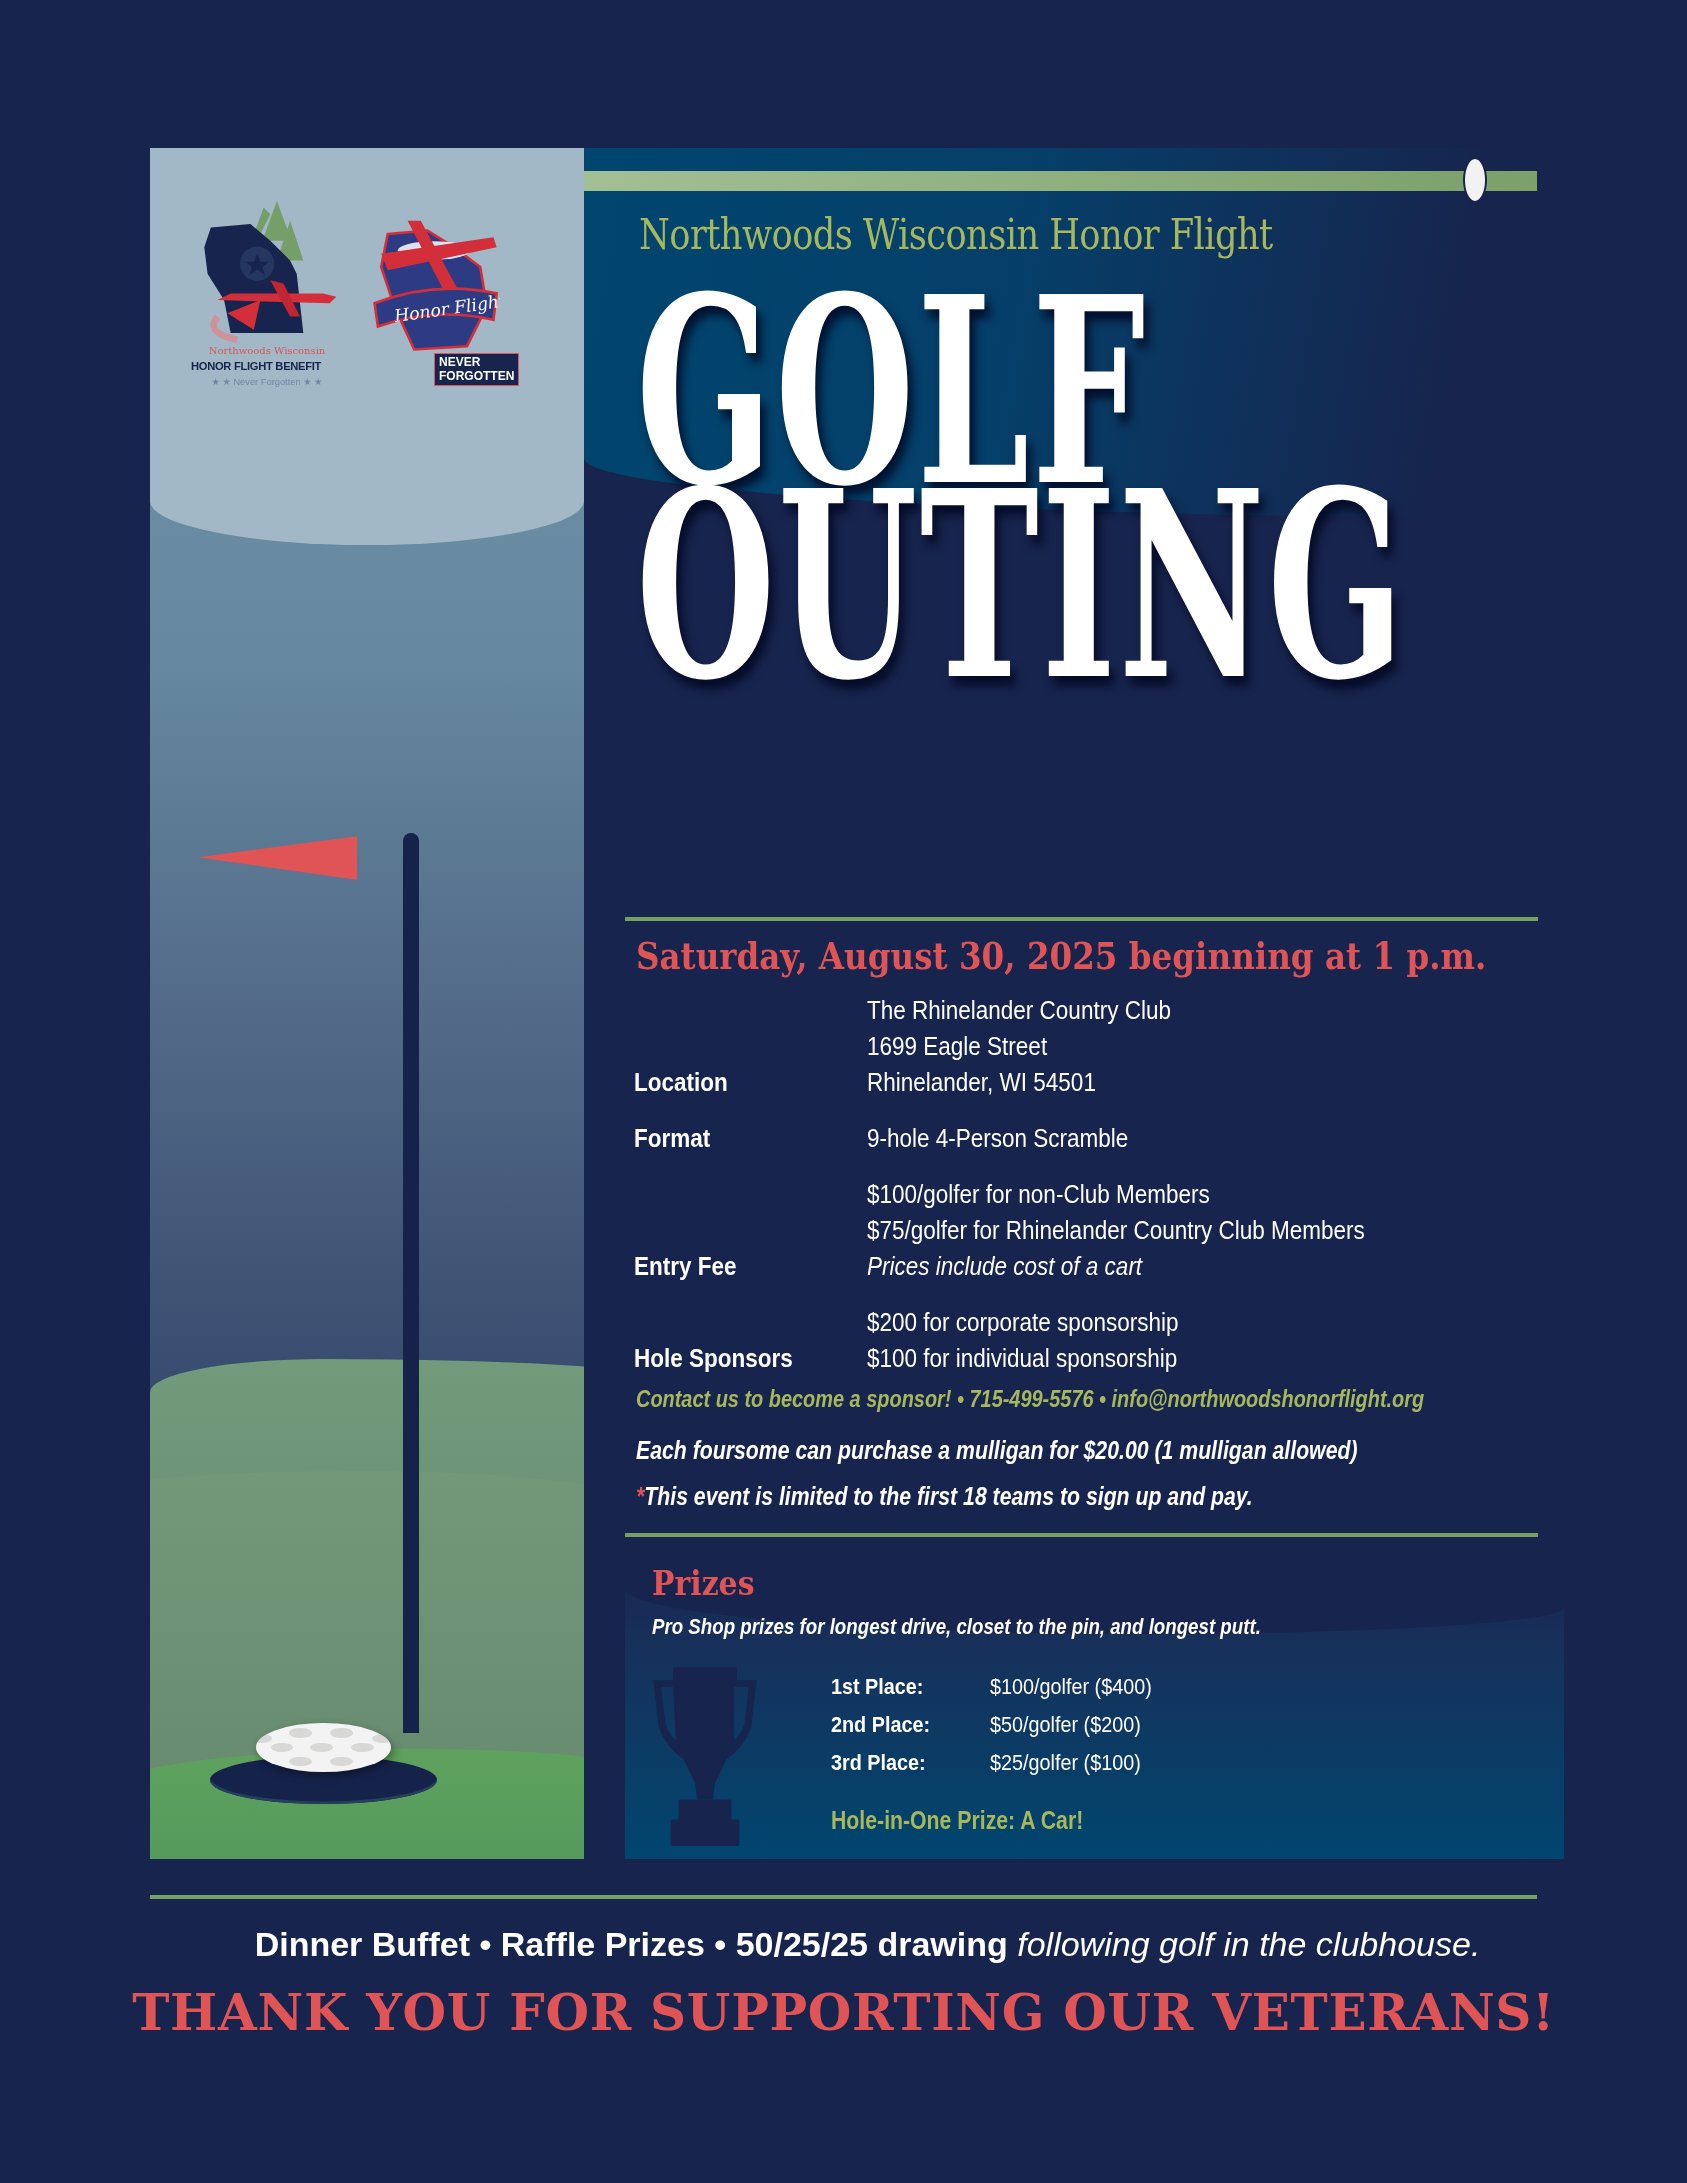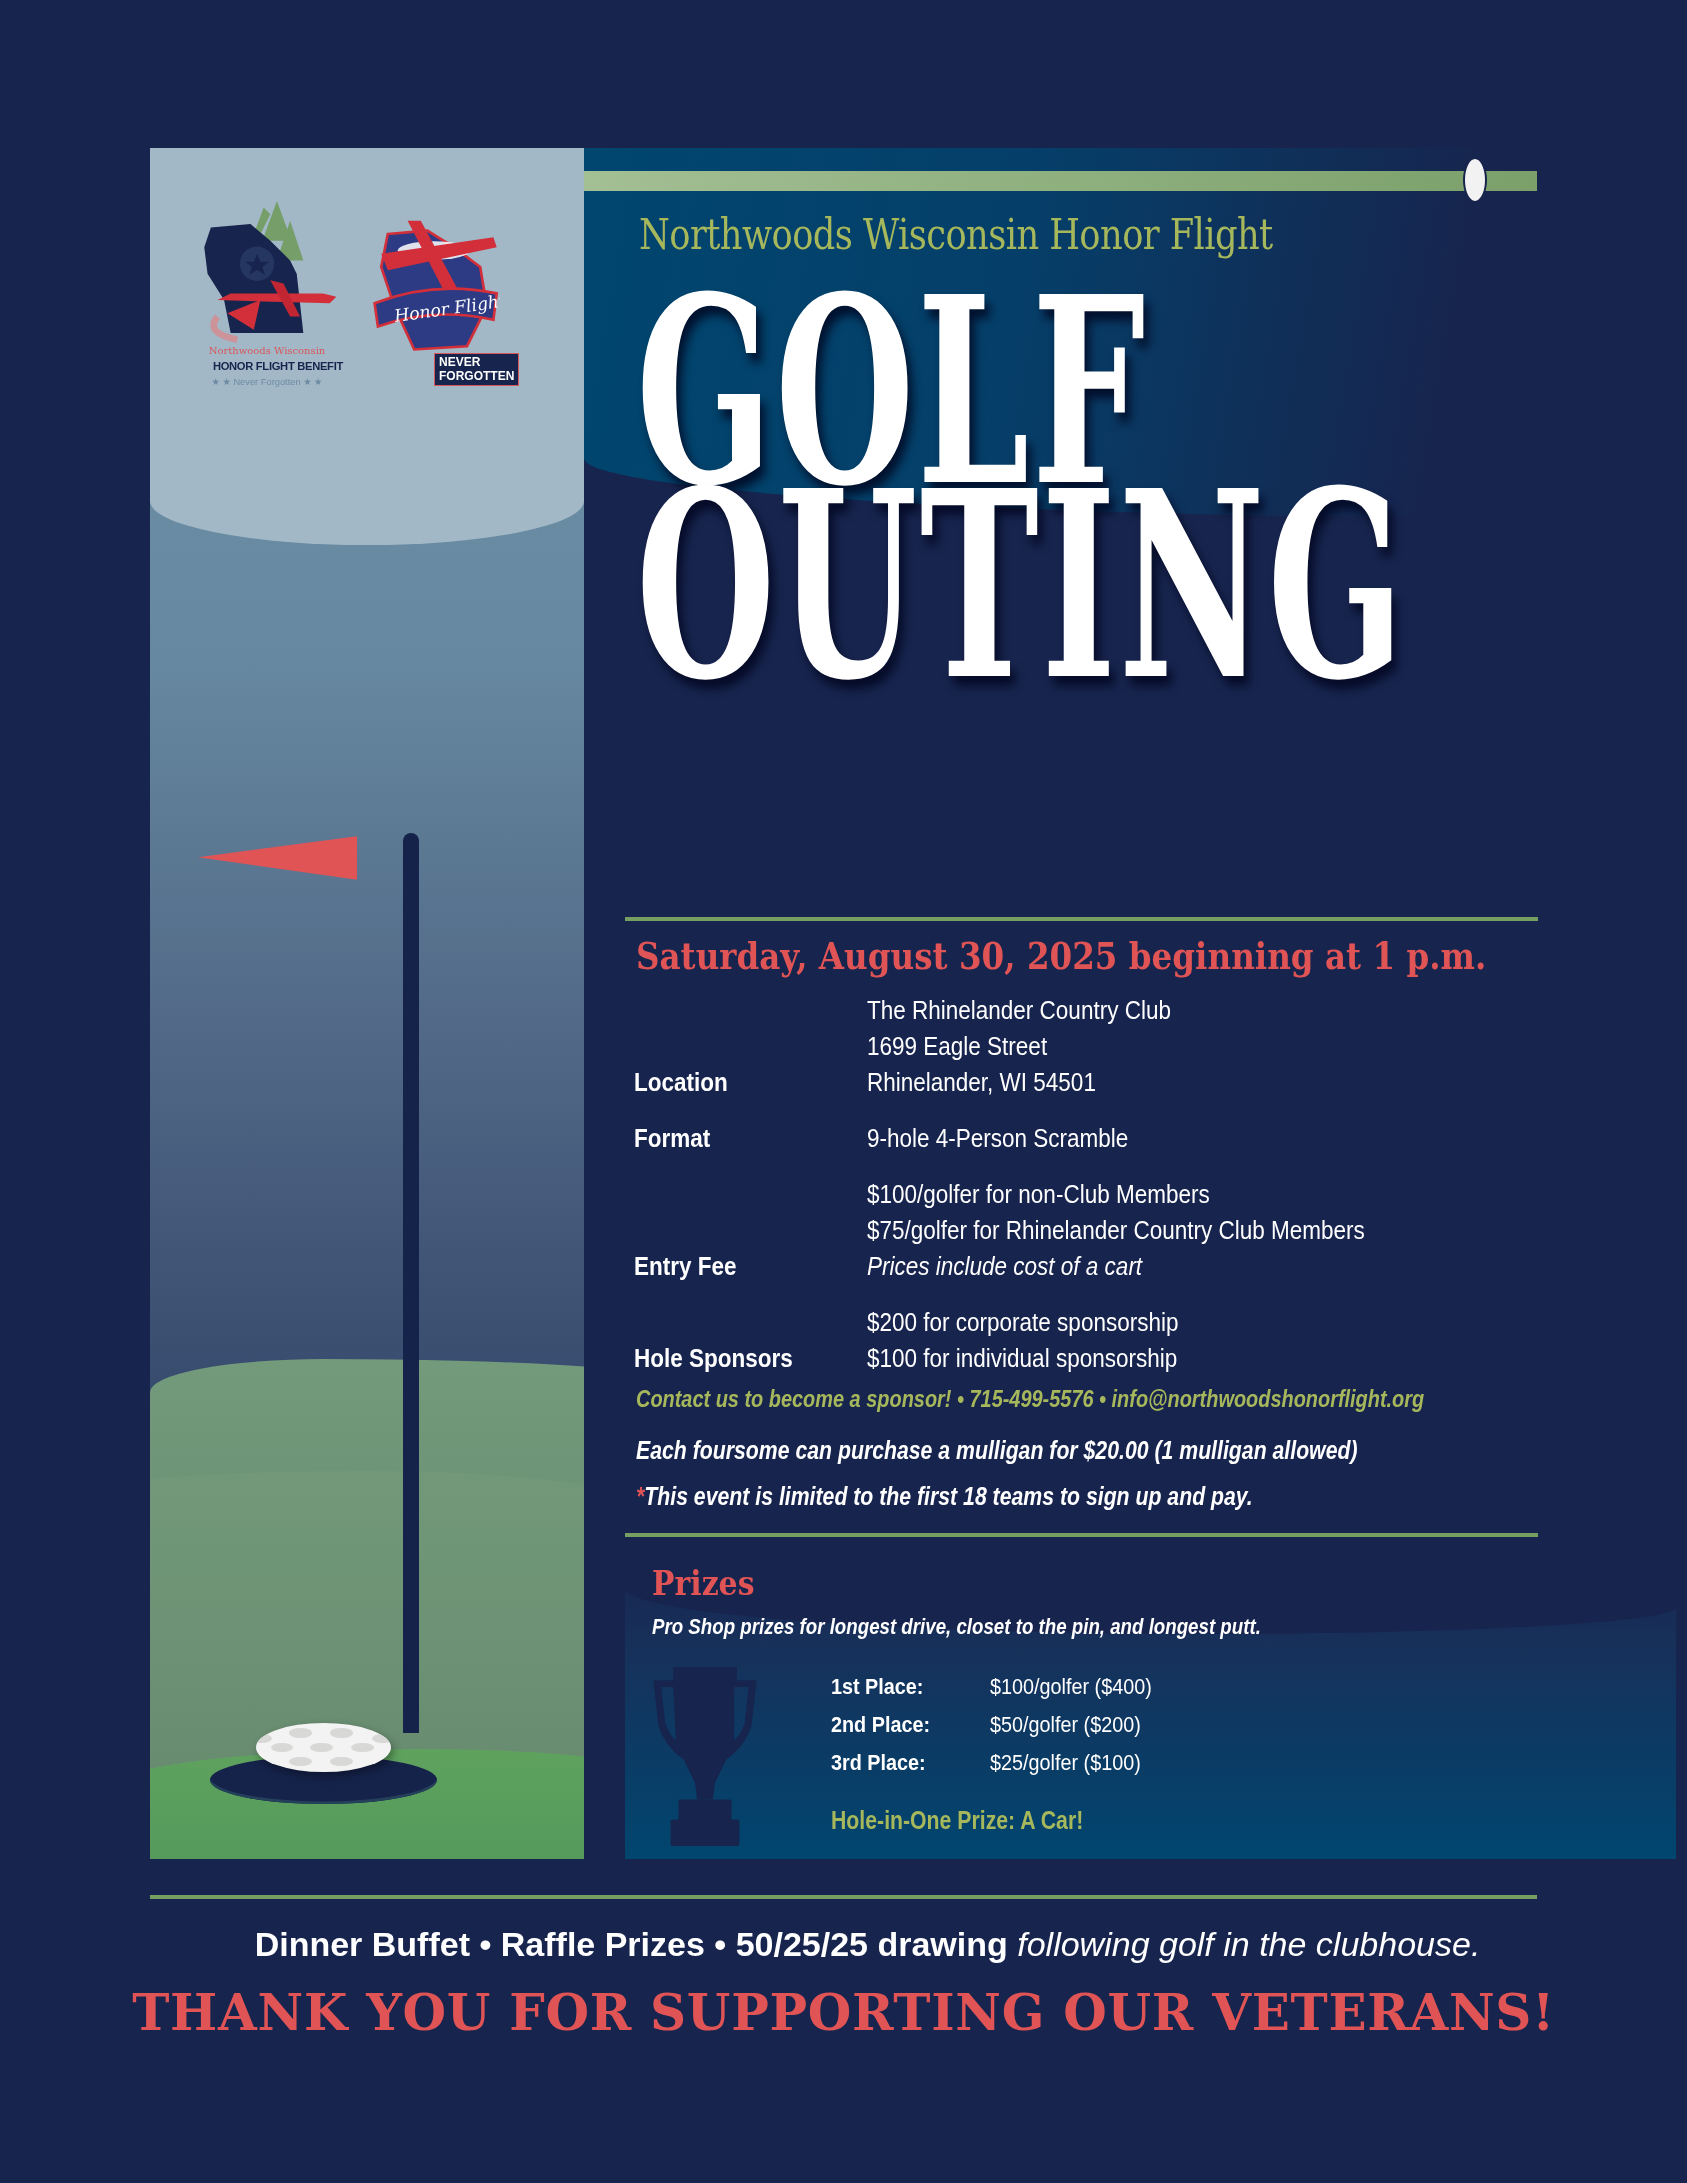--- a/index.html
+++ b/index.html
@@ -14,21 +14,21 @@
   .left-top {
     position: absolute; left: 0; top: 0; width: 100%; height: 397px;
     background: #a2b8c7;
     border-bottom-left-radius: 60% 53px;
     border-bottom-right-radius: 60% 53px;
   }
   .logos { position: absolute; left: 0; top: 53px; width: 100%; height: 198px; }
   .logo1 { position: absolute; left: 41px; top: 0; width: 146px; height: 198px; }
   .logo2 { position: absolute; left: 218px; top: 13.2px; width: 132px; height: 159px; }
   .logo1-title { position: absolute; left: 0; top: 144px; width: 152px; text-align: center; font-family: "DejaVu Serif", serif; font-size: 10px; color: #d9565a; }
-  .logo1-sub { position: absolute; left: 0; top: 159px; width: 152px; text-align: right; font-size: 11.2px; font-weight: bold; color: #17244d; letter-spacing: -0.3px; }
+  .logo1-sub { position: absolute; left: 0; top: 159px; width: 152px; text-align: left; font-size: 11.2px; font-weight: bold; color: #17244d; letter-spacing: -0.3px; }
   .logo1-tag { position: absolute; left: 0; top: 175px; width: 152px; text-align: center; font-size: 9.3px; color: #6e8aa3; }
   .logo2-badge { position: absolute; left: 66px; top: 139px; background: #17244d; border: 1.3px solid #d9565a; color: #fff; font-size: 12px; font-weight: bold; padding: 1.3px 4px; }
 
   .hill1 { position: absolute; left: 0; top: 1211px; width: 120%; height: 595px; background: linear-gradient(180deg,#739a7b,#5e7e6b); border-top-left-radius: 40% 40px; border-top-right-radius: 80% 26.5px; }
   .hill2 { position: absolute; left: -20%; top: 1323px; width: 140%; height: 595px; background: linear-gradient(180deg,#729879,#5f8068); border-top-left-radius: 50% 26.5px; border-top-right-radius: 50% 46px; }
   .green { position: absolute; left: -10%; top: 1601px; width: 120%; height: 397px; background: linear-gradient(180deg,#5fa25e,#3b8656); border-top-left-radius: 60% 40px; border-top-right-radius: 40% 20px; }
 
   .pole { position: absolute; left: 253px; top: 685px; width: 16px; height: 900px; background: #15224a; border-radius: 8px 8px 0 0; }
   .flag-shape { position: absolute; left: 48px; top: 688px; width: 159px; height: 44px; }
   .hole { position: absolute; left: 60px; top: 1608px; width: 227px; height: 48px; background: #15224a; border-radius: 50%; box-shadow: 0 -2.6px 0 #24405a inset; }
@@ -59,21 +59,21 @@
   .row { display: flex; margin-bottom: 20px; align-items: flex-end; }
   .row-label { width: 233px; font-weight: bold; font-size: 25px; line-height: 36px; transform: scaleX(0.9); transform-origin: left; }
   .row-values div { font-size: 25px; line-height: 36px; transform: scaleX(0.9); transform-origin: left; white-space: nowrap; }
   .row-values .italic { font-style: italic; }
 
   .contact { position: absolute; left: 636px; top: 1385px; font-size: 24px; font-weight: bold; font-style: italic; color: #a7b85c; transform: scaleX(0.83); transform-origin: left; white-space: nowrap; }
   .mulligan { position: absolute; left: 636px; top: 1436px; font-size: 25px; font-style: italic; font-weight: bold; transform: scaleX(0.85); transform-origin: left; white-space: nowrap; }
   .limit { position: absolute; left: 636px; top: 1482px; font-size: 25px; font-style: italic; font-weight: bold; transform: scaleX(0.85); transform-origin: left; white-space: nowrap; }
   .limit .star { color: #e05455; }
 
-  .prizes-box { position: absolute; left: 625px; top: 1548px; width: 1051px; height: 311px; background: linear-gradient(180deg,#17244d 0%,#17305a 30%,#00466f 100%); overflow: hidden; }
+  .prizes-box { position: absolute; left: 625px; top: 1548px; width: 939px; height: 311px; background: linear-gradient(180deg,#17244d 0%,#17305a 30%,#00466f 100%); overflow: hidden; }
   .prizes-wave { position: absolute; left: 0; top: 0; width: 100%; height: 86px; background: #17244d; border-bottom-left-radius: 55% 46px; border-bottom-right-radius: 45% 26.5px; }
   .prizes-title { position: absolute; left: 26.5px; top: 14.6px; font-family: "DejaVu Serif", serif; font-weight: bold; font-size: 34px; color: #e05455; transform: scaleX(0.88); transform-origin: left top; }
   .prizes-sub { position: absolute; left: 26.5px; top: 66px; font-size: 22px; font-style: italic; font-weight: bold; transform: scaleX(0.85); transform-origin: left top; white-space: nowrap; }
   .trophy { position: absolute; left: 26.5px; top: 119px; width: 106px; height: 179px; }
   .prize-list { position: absolute; left: 206px; top: 126px; }
   .prize-row { display: flex; height: 38px; align-items: flex-start; }
   .prize-place { width: 159px; font-weight: bold; font-size: 22.5px; transform: scaleX(0.88); transform-origin: left; }
   .prize-amount { font-size: 22.5px; transform: scaleX(0.88); transform-origin: left; white-space: nowrap; }
   .hole-in-one { position: absolute; left: 206px; top: 258px; font-weight: bold; font-size: 25px; color: #a7b85c; transform: scaleX(0.85); transform-origin: left; white-space: nowrap; }
 

